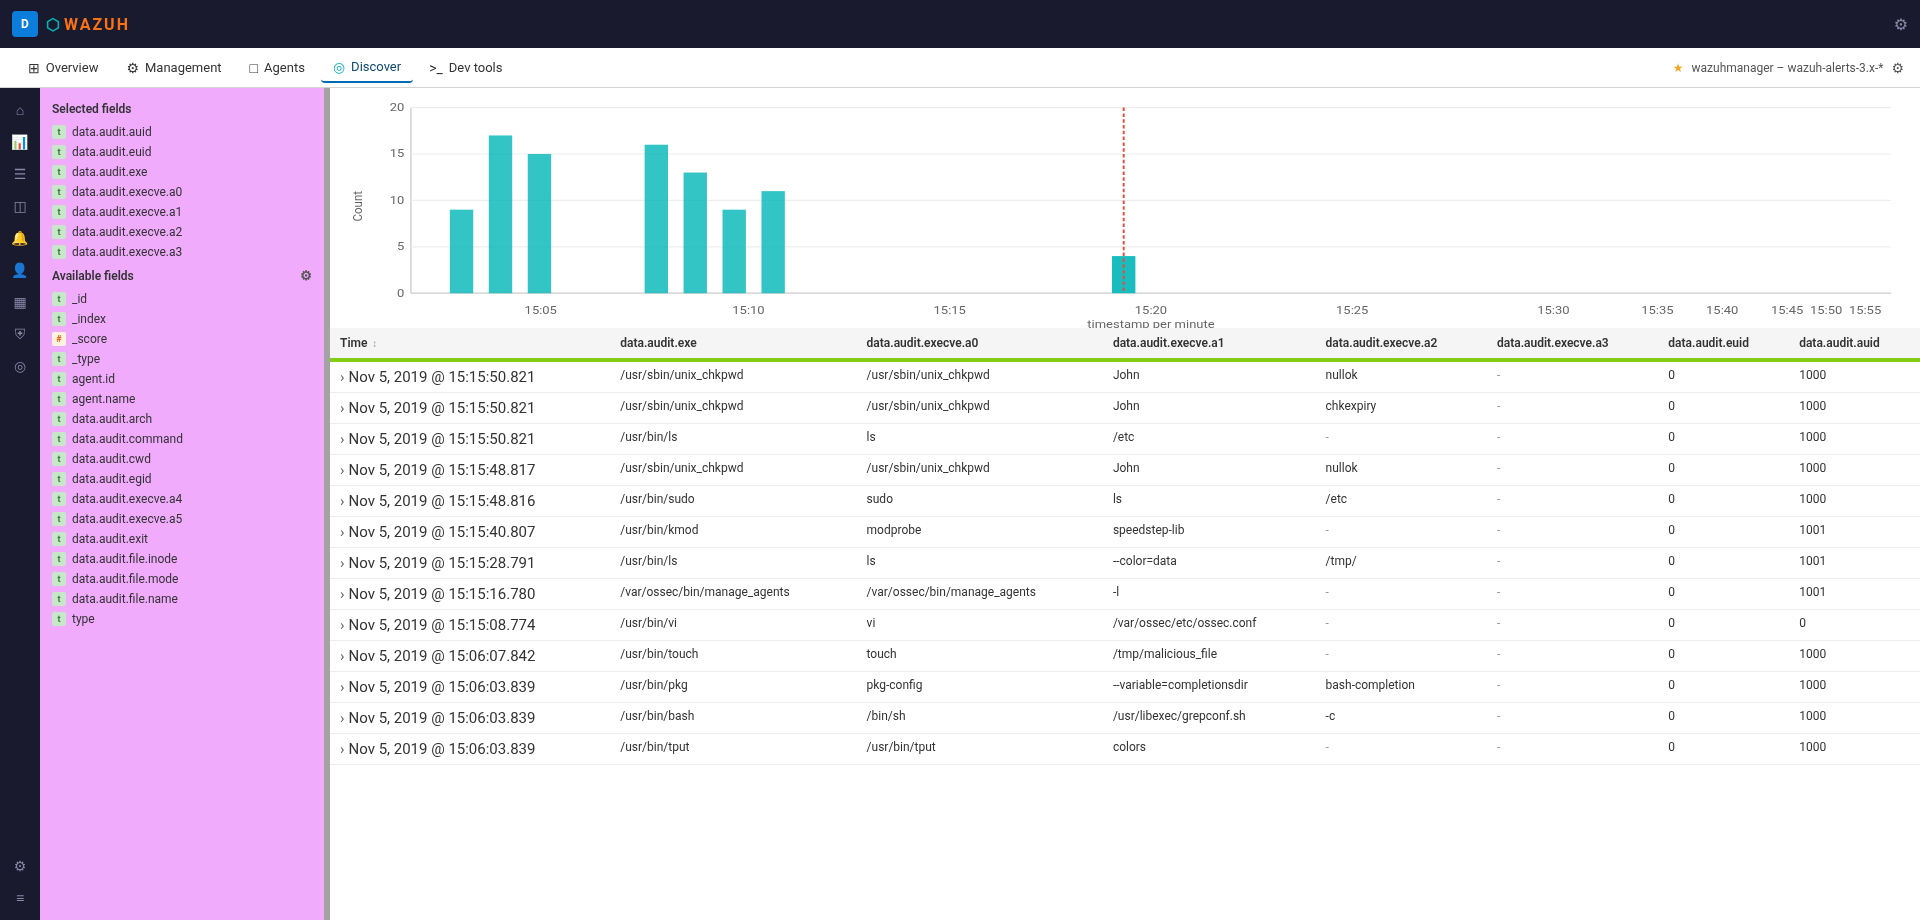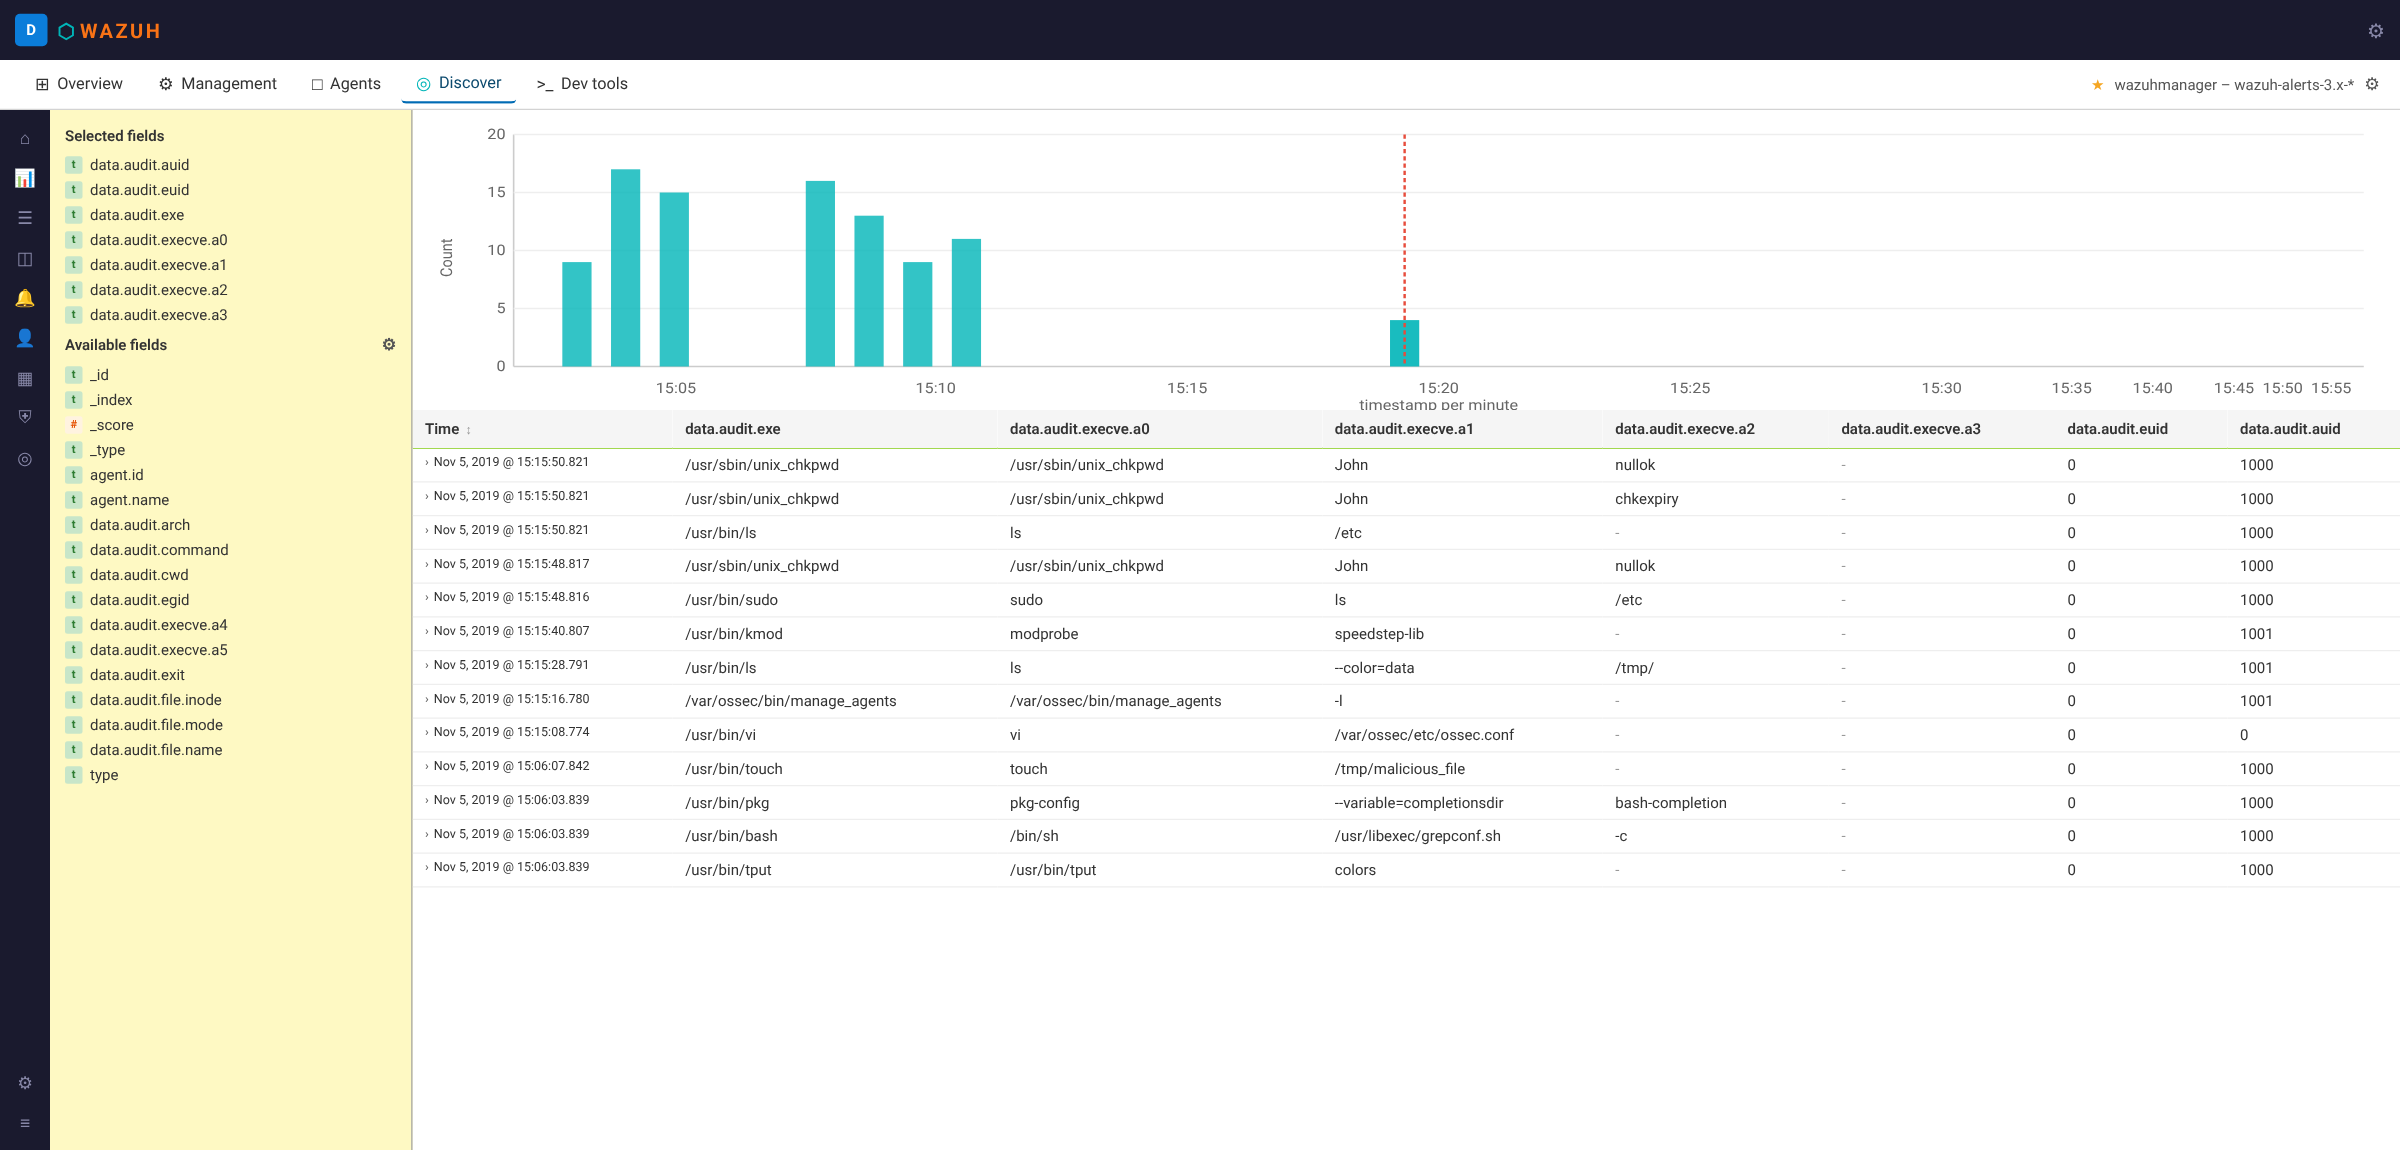--- a/index.html
+++ b/index.html
@@ -20,42 +20,42 @@
     .nav-right-star { color: #f5a623; }
 
     
     .main-layout { display: flex; flex: 1; overflow: hidden; }
 
     
     .left-icons { width: 40px; background: #1a1a2e; display: flex; flex-direction: column; align-items: center; padding: 8px 0; gap: 4px; flex-shrink: 0; }
     .left-icon { width: 28px; height: 28px; display: flex; align-items: center; justify-content: center; color: #8888a8; cursor: pointer; border-radius: 4px; font-size: 14px; }
 
     
-    .field-sidebar { width: 290px; background: #fef9c3; border-right: 1px solid #a3a3a3; overflow-y: auto; flex-shrink: 0; padding: 8px 0; }
+    .field-sidebar { width: 290px; background: #f0abfc; border-right: 6px solid #a3a3a3; overflow-y: auto; flex-shrink: 0; padding: 8px 0; }
     .field-section-title { padding: 6px 12px; font-size: 12px; font-weight: 600; color: #333; display: flex; align-items: center; justify-content: space-between; }
     .field-section-title .gear-icon { cursor: pointer; color: #555; font-size: 13px; }
     .field-item { display: flex; align-items: center; padding: 3px 12px; cursor: pointer; font-size: 12px; color: #333; }
     .field-type-badge { width: 14px; height: 14px; border-radius: 2px; background: #e0e0e0; display: flex; align-items: center; justify-content: center; font-size: 9px; font-weight: bold; color: #555; margin-right: 6px; flex-shrink: 0; }
     .field-type-t { background: #c8e6c9; color: #2e7d32; }
     .field-type-hash { background: #fff3e0; color: #e65100; }
 
     
     .main-content { flex: 1; display: flex; flex-direction: column; overflow: hidden; }
 
     
     .chart-area { padding: 8px 16px 0 16px; flex-shrink: 0; height: 240px; }
     .chart-svg { width: 100%; height: 100%; }
 
     
     .table-area { flex: 1; overflow: auto; }
     table { width: 100%; border-collapse: collapse; font-size: 12px; }
-    th { background: #f5f5f5; border-bottom: 1px solid #84cc16; padding: 8px 10px; text-align: left; font-weight: 600; color: #333; white-space: nowrap; position: sticky; top: 0; z-index: 10; margin-top: 16px; }
+    th { background: #f5f5f5; border-bottom: 4px solid #84cc16; padding: 8px 10px; text-align: left; font-weight: 600; color: #333; white-space: nowrap; position: sticky; top: 0; z-index: 10; margin-top: 16px; }
     td { padding: 6px 10px; border-bottom: 1px solid #eee; vertical-align: top; color: #333; }
     .expand-btn { cursor: pointer; color: #666; margin-right: 4px; }
-    .time-cell { white-space: nowrap; font-size: 10px; color: #333; }
+    .time-cell { white-space: nowrap; font-size: 15px; color: #333; }
     .col-sort { color: #999; font-size: 10px; margin-left: 2px; }
     .dash { color: #999; }
 
     
     ::-webkit-scrollbar { width: 6px; height: 6px; }
     ::-webkit-scrollbar-track { background: #f1f1f1; }
     ::-webkit-scrollbar-thumb { background: #ccc; border-radius: 3px; }
   </style>
 </head>
 <body>

